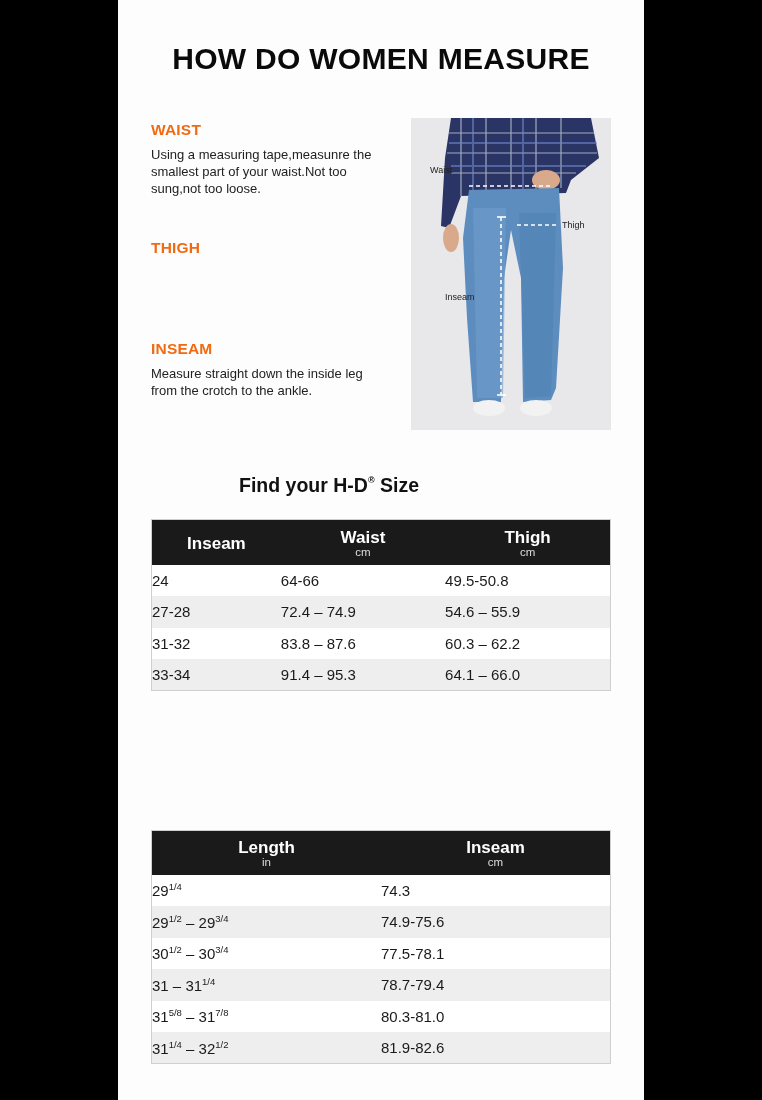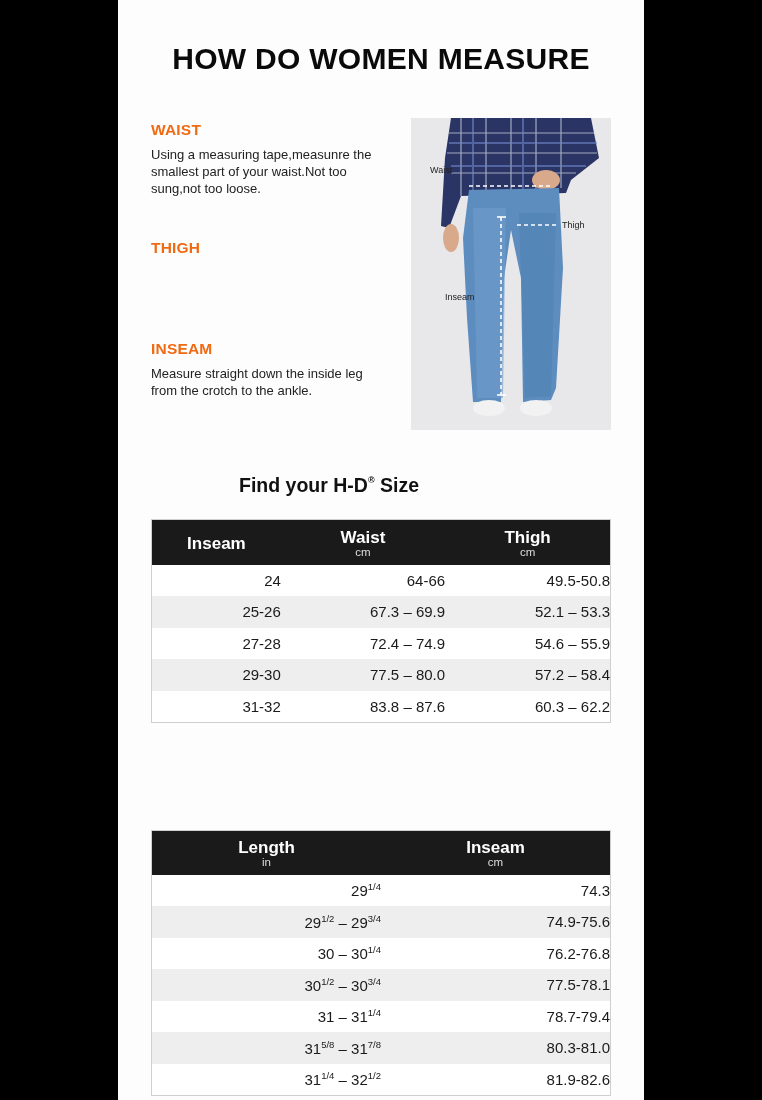--- a/index.html
+++ b/index.html
@@ -45,21 +45,21 @@
     border: 1px solid #cfcfcf; background: #fff;
   }
   table.chart thead th {
     background: #1b1a1b; color: #fff; font-weight: 700; font-size: 17px;
     text-align: center; padding: 6px 0 4px 0; line-height: 17px;
   }
   table.chart thead th .unit {
     display: block; font-weight: 400; font-size: 11.5px; color: #ddd; line-height: 12px;
   }
   table.chart td {
-    text-align: right; font-size: 15px; color: #1a1a1a; height: 31.5px;
+    text-align: left; font-size: 15px; color: #1a1a1a; height: 31.5px;
   }
   table.chart tbody tr:nth-child(even) td { background: #eeeeee; }
   table.chart tbody tr:nth-child(odd) td { background: #ffffff; }
   .t1 { top: 519px; }
   .t1 thead th { height: 45px; }
   .t2 { top: 830px; }
   .t2 thead th { height: 44px; }
   .t2 td { height: 31.6px; }
   .frac { font-size: 9.5px; vertical-align: 6px; }
 </style>
@@ -135,61 +135,52 @@
         <th><span>Thigh</span><span class="unit">cm</span></th>
       </tr>
     </thead>
     <tbody id="size-rows">
         <tr>
           <td>24</td>
           <td>64-66</td>
           <td>49.5-50.8</td>
         </tr>
         <tr>
-          <td>25-26</td>
-          <td>67.3 – 69.9</td>
-          <td>52.1 – 53.3</td>
-        </tr>
-        <tr>
           <td>27-28</td>
           <td>72.4 – 74.9</td>
           <td>54.6 – 55.9</td>
         </tr>
         <tr>
-          <td>29-30</td>
-          <td>77.5 – 80.0</td>
-          <td>57.2 – 58.4</td>
-        </tr>
-        <tr>
           <td>31-32</td>
           <td>83.8 – 87.6</td>
           <td>60.3 – 62.2</td>
+        </tr>
+        <tr>
+          <td>33-34</td>
+          <td>91.4 – 95.3</td>
+          <td>64.1 – 66.0</td>
         </tr>
       </tbody>
   </table>
 
   <table class="chart t2">
     <thead>
       <tr>
         <th style="width:50%"><span>Length</span><span class="unit">in</span></th>
         <th style="width:50%"><span>Inseam</span><span class="unit">cm</span></th>
       </tr>
     </thead>
     <tbody id="length-rows">
         <tr>
           <td><span>29</span><span class="frac">1/4</span></td>
           <td>74.3</td>
         </tr>
         <tr>
           <td><span>29</span><span class="frac">1/2</span><span> – </span><span>29</span><span class="frac">3/4</span></td>
           <td>74.9-75.6</td>
-        </tr>
-        <tr>
-          <td><span>30</span><span> – </span><span>30</span><span class="frac">1/4</span></td>
-          <td>76.2-76.8</td>
         </tr>
         <tr>
           <td><span>30</span><span class="frac">1/2</span><span> – </span><span>30</span><span class="frac">3/4</span></td>
           <td>77.5-78.1</td>
         </tr>
         <tr>
           <td><span>31</span><span> – </span><span>31</span><span class="frac">1/4</span></td>
           <td>78.7-79.4</td>
         </tr>
         <tr>

